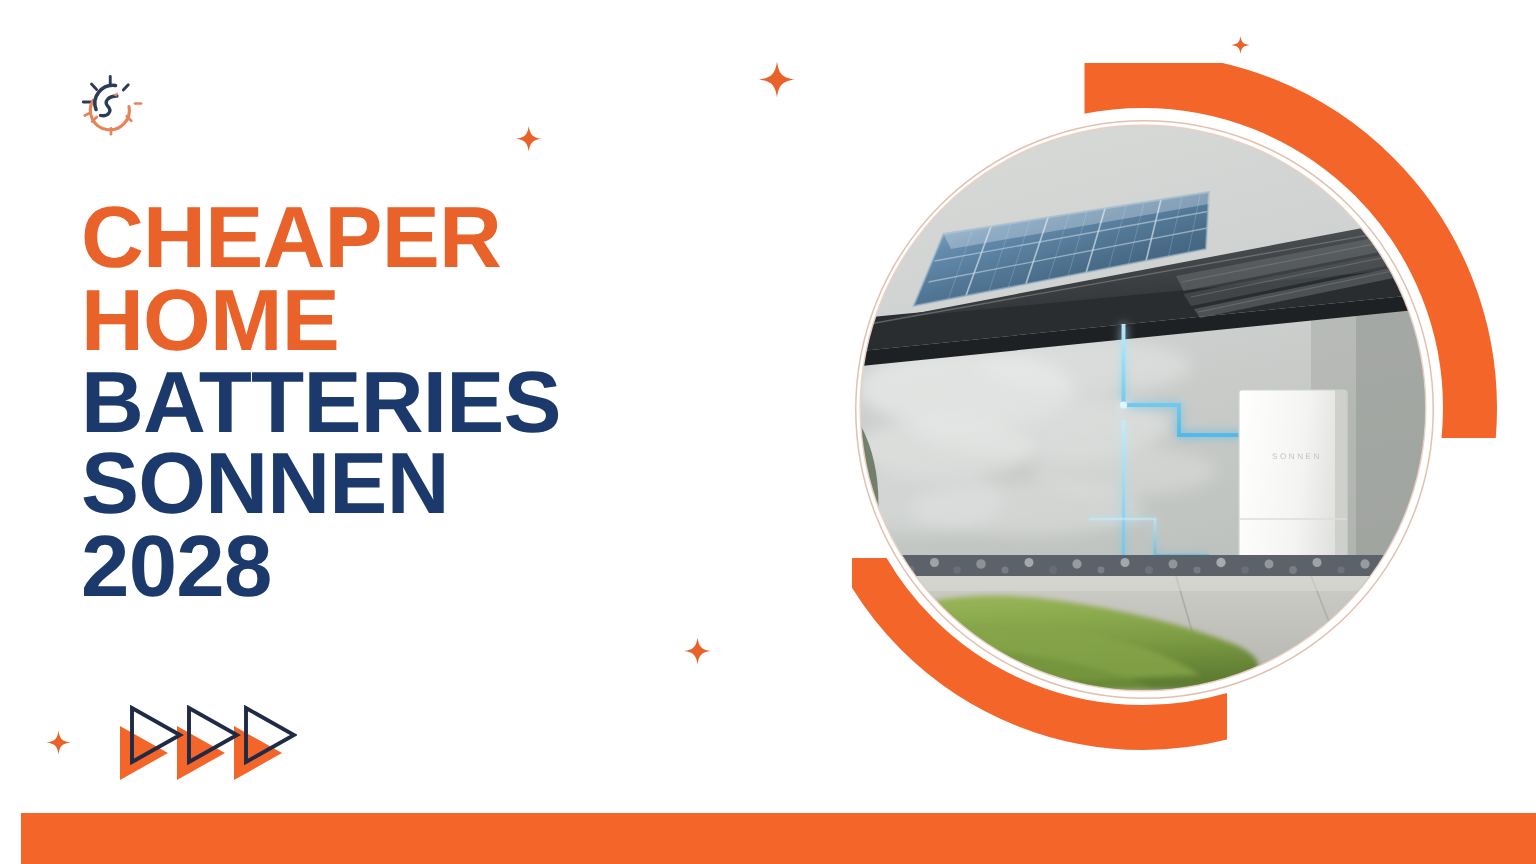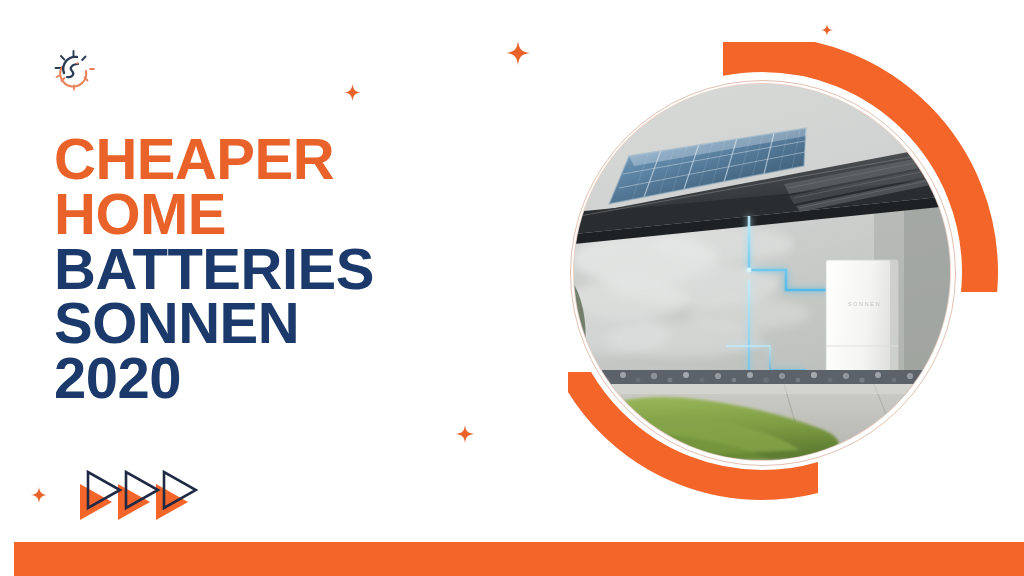--- a/index.html
+++ b/index.html
@@ -381,21 +381,21 @@
       <path d="M26 17 C 20 17 17 21 20 24 C 23 27 20 31 15 30" fill="none" stroke="#2b3c56" stroke-width="2.2" stroke-linecap="round"></path>
       <path d="M26.5 14.5 L26 17.5 L23.5 16.5 Z" fill="#e8835a"></path>
     </svg>
   </div>
 
   <div class="headline">
     <div class="hl-line hl-orange">CHEAPER</div>
     <div class="hl-line hl-orange">HOME</div>
     <div class="hl-line hl-navy">BATTERIES</div>
     <div class="hl-line hl-navy">SONNEN</div>
-    <div class="hl-line hl-navy">2020</div>
+    <div class="hl-line hl-navy">2028</div>
   </div>
 
   <svg class="arrows" viewBox="0 0 122 52">
 
     <g fill="#F4652A">
       <polygon points="4,14 4,50 36,32"></polygon>
       <polygon points="42,14 42,50 74,32"></polygon>
       <polygon points="80,14 80,50 112,32"></polygon>
     </g>
 

